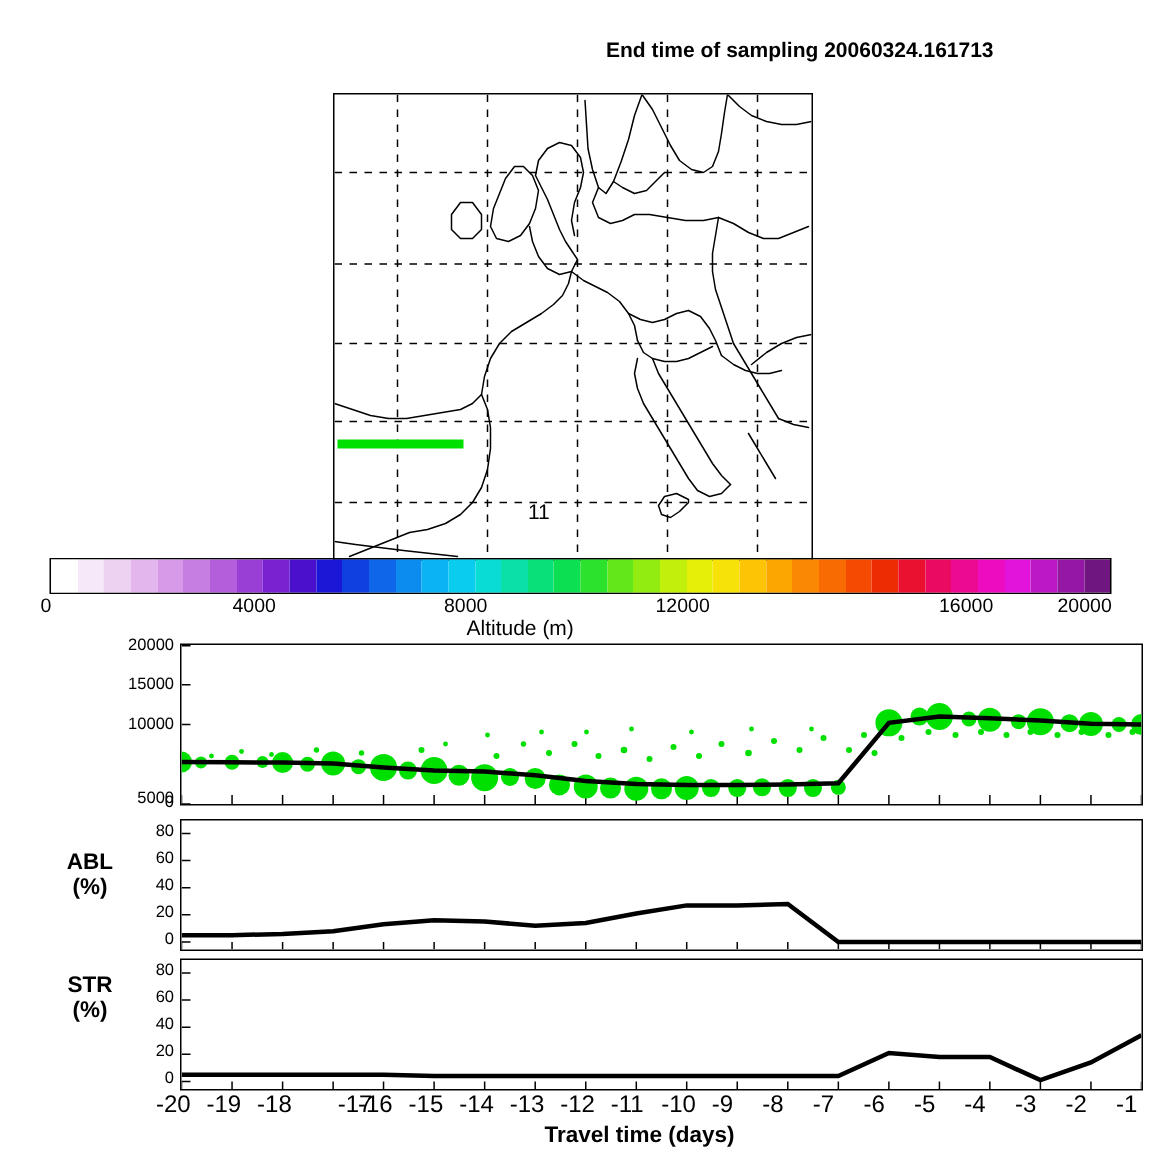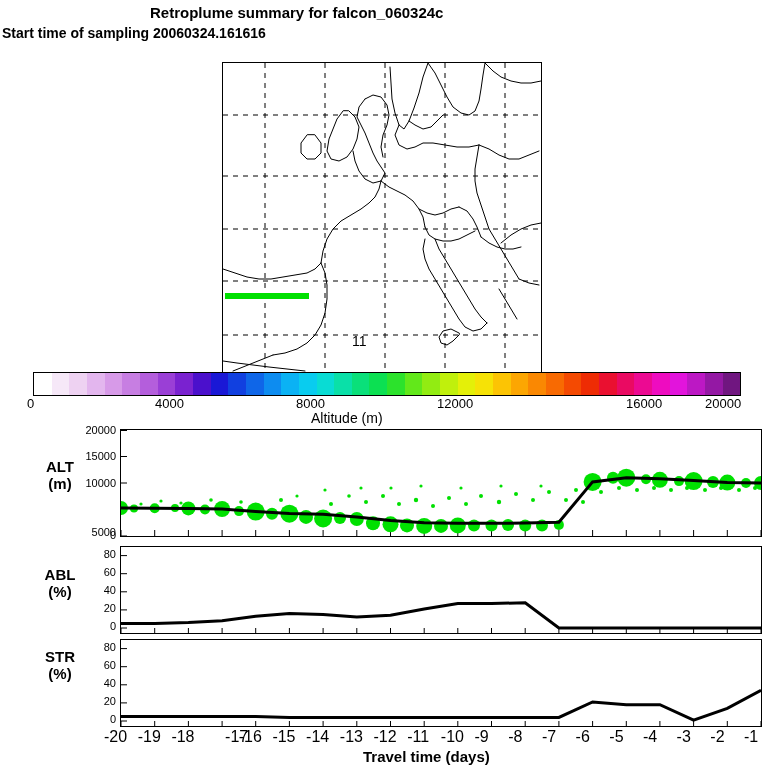--- a/index.html
+++ b/index.html
@@ -28,22 +28,21 @@
   .tick{position:absolute;font-size:11px;text-align:right;}
   .xtick{position:absolute;font-size:16px;text-align:left;}
   .xaxisname{position:absolute;font-size:15px;font-weight:bold;}
   .maplabel{position:absolute;font-size:14px;}
 </style>
 </head>
 <body>
 
 <div id="root">
 
-  <div class="t title" style="left:150px;top:4px;">Retroplume summary for falcon_060324c</div>
-  <div class="t subtitle" style="left:2px;top:25px;">Start time of sampling 20060324.161616</div>
+  <div class="t subtitle" style="left:404px;top:25px;">End time of sampling 20060324.161713</div>
 
   <div id="map">
     <svg width="318" height="310" viewBox="0 0 318 310">
 
       <g stroke="#000" stroke-width="1" stroke-dasharray="5,5" fill="none">
         <line x1="42" y1="0" x2="42" y2="310"></line>
         <line x1="102" y1="0" x2="102" y2="310"></line>
         <line x1="162" y1="0" x2="162" y2="310"></line>
         <line x1="222" y1="0" x2="222" y2="310"></line>
         <line x1="282" y1="0" x2="282" y2="310"></line>
@@ -259,24 +258,20 @@
         <circle cx="270" cy="58" r="1.6"></circle>
           <circle cx="300" cy="56" r="1.6"></circle>
         <circle cx="340" cy="58" r="1.6"></circle>
           <circle cx="380" cy="56" r="1.6"></circle>
         <circle cx="420" cy="56" r="1.6"></circle>
       </g>
 
       <polyline fill="none" stroke="#000" stroke-width="3" points="0,78 33.7,78.2 67.4,78.4 101.1,79 134.7,81.6 168.4,83.6 202.1,84.3 235.8,86.9 269.5,90.6 303.2,92.7 336.8,93.3 370.5,93.3 404.2,93 437.9,92.2 471.6,51.9 505.3,47.7 538.9,48.8 572.6,50.4 606.3,52.5 640,53"></polyline>
     </svg>
   </div>
-  <div class="axlabel" style="left:12px;top:458px;width:96px;">
-    <span>ALT</span><br>
-    <span>(m)</span>
-  </div>
   <div class="tick" style="left:70px;top:424px;width:46px;">20000</div>
   <div class="tick" style="left:70px;top:450px;width:46px;">15000</div>
   <div class="tick" style="left:70px;top:477px;width:46px;">10000</div>
   <div class="tick" style="left:70px;top:526px;width:46px;">5000</div>
   <div class="tick" style="left:70px;top:529px;width:46px;">0</div>
 
   <div class="panel" id="ablpanel" style="left:120px;top:546px;width:640px;height:86px;">
     <svg width="640" height="86" viewBox="0 0 640 86">
       <g stroke="#000" stroke-width="1">
         <line x1="0" y1="86" x2="0" y2="81"></line>

